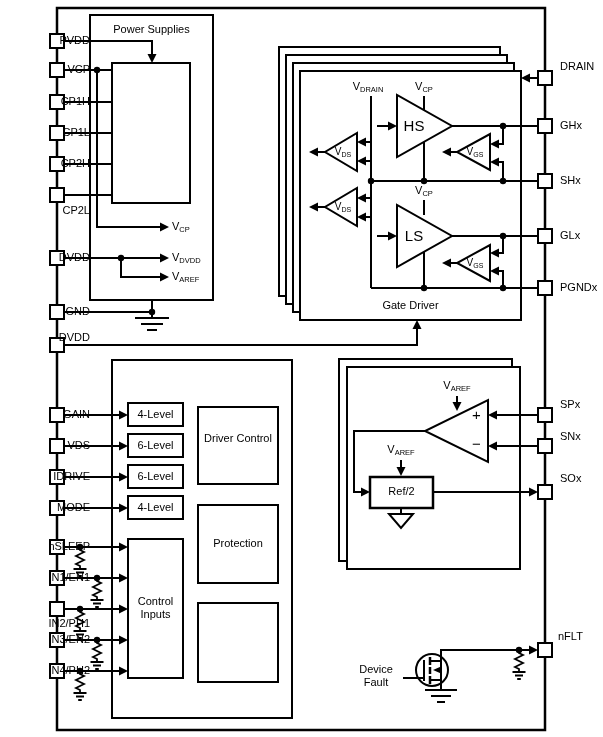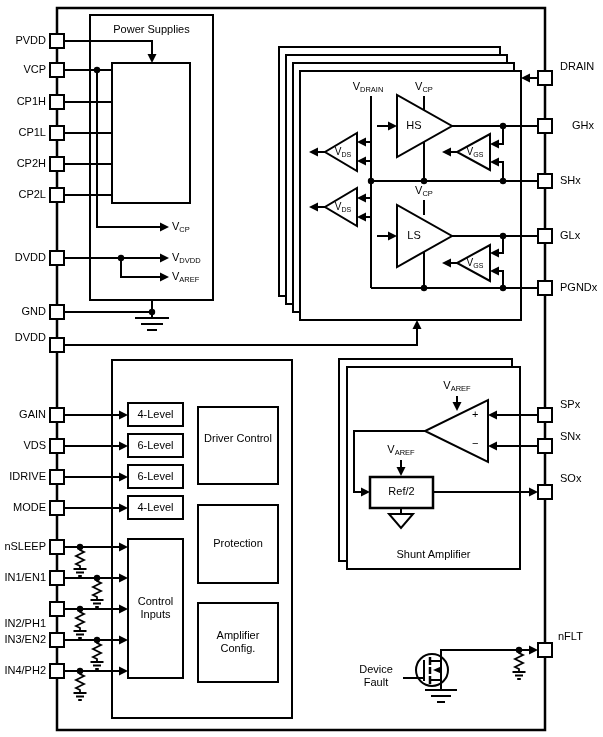--- a/index.html
+++ b/index.html
@@ -1,22 +1,22 @@
 <!DOCTYPE html>
 <html><head>
 <meta charset="utf-8">
 <style>
   html,body{margin:0;padding:0;background:#ffffff;}
   .stage{position:relative;width:603px;height:737px;background:#fff;
          font-family:"Liberation Sans",sans-serif;color:#000;overflow:hidden;}
   .stage svg{position:absolute;left:0;top:0;}
   .t{position:absolute;font-size:11px;line-height:13px;white-space:nowrap;}
   .c{text-align:center;white-space:normal;}
-  .r{text-align:right;}
-  .big{font-size:11px;}
+  .r{text-align:right;margin-left:44px;}
+  .big{font-size:15px;}
   .sm{font-size:10px;line-height:12px;}
   .s{font-size:7.5px;vertical-align:-2px;letter-spacing:0;}
   .sm .s{font-size:7px;}
 </style>
 </head>
 <body>
 
 <div class="stage">
 
 <svg width="603" height="737" viewBox="0 0 603 737">
@@ -194,69 +194,68 @@
     <rect x="538" y="485" width="14" height="14"></rect>
     <rect x="538" y="643" width="14" height="14"></rect>
   </g>
 </svg>
 
 <div class="t r" style="left:0;width:46px;top:34px">PVDD</div>
 <div class="t r" style="left:0;width:46px;top:63px">VCP</div>
 <div class="t r" style="left:0;width:46px;top:95px">CP1H</div>
 <div class="t r" style="left:0;width:46px;top:126px">CP1L</div>
 <div class="t r" style="left:0;width:46px;top:157px">CP2H</div>
-<div class="t r" style="left:0;width:46px;top:188px">CP2L</div>
+<div class="t r" style="left:0;width:46px;top:204px">CP2L</div>
 <div class="t r" style="left:0;width:46px;top:251px">DVDD</div>
 <div class="t r" style="left:0;width:46px;top:305px">GND</div>
 <div class="t r" style="left:0;width:46px;top:331px">DVDD</div>
 <div class="t r" style="left:0;width:46px;top:408px">GAIN</div>
 <div class="t r" style="left:0;width:46px;top:439px">VDS</div>
 <div class="t r" style="left:0;width:46px;top:470px">IDRIVE</div>
 <div class="t r" style="left:0;width:46px;top:501px">MODE</div>
 <div class="t r" style="left:0;width:46px;top:540px">nSLEEP</div>
 <div class="t r" style="left:0;width:46px;top:571px">IN1/EN1</div>
 <div class="t r" style="left:0;width:46px;top:617px">IN2/PH1</div>
 <div class="t r" style="left:0;width:46px;top:633px">IN3/EN2</div>
 <div class="t r" style="left:0;width:46px;top:664px">IN4/PH2</div>
 
 <div class="t" style="left:560px;top:60px">DRAIN</div>
-<div class="t" style="left:572px;top:119px">GHx</div>
+<div class="t" style="left:560px;top:119px">GHx</div>
 <div class="t" style="left:560px;top:174px">SHx</div>
 <div class="t" style="left:560px;top:229px">GLx</div>
 <div class="t" style="left:560px;top:281px">PGNDx</div>
 <div class="t" style="left:560px;top:398px">SPx</div>
 <div class="t" style="left:560px;top:430px">SNx</div>
 <div class="t" style="left:560px;top:472px">SOx</div>
 <div class="t" style="left:558px;top:630px">nFLT</div>
 
 <div class="t c" style="left:90px;width:123px;top:23px">Power Supplies</div>
 <div class="t" style="left:172px;top:220px"><span>V</span><span class="s">CP</span></div>
 <div class="t" style="left:172px;top:251px"><span>V</span><span class="s">DVDD</span></div>
 <div class="t" style="left:172px;top:270px"><span>V</span><span class="s">AREF</span></div>
 
+<div class="t c" style="left:300px;width:221px;top:299px">Gate Driver</div>
 <div class="t c" style="left:338px;width:60px;top:80px"><span>V</span><span class="s">DRAIN</span></div>
 <div class="t c" style="left:404px;width:40px;top:80px"><span>V</span><span class="s">CP</span></div>
 <div class="t c" style="left:404px;width:40px;top:184px"><span>V</span><span class="s">CP</span></div>
 <div class="t c big" style="left:394px;width:40px;top:119px">HS</div>
 <div class="t c big" style="left:394px;width:40px;top:229px">LS</div>
 <div class="t c sm" style="left:323px;width:40px;top:146px"><span>V</span><span class="s">DS</span></div>
 <div class="t c sm" style="left:323px;width:40px;top:201px"><span>V</span><span class="s">DS</span></div>
 <div class="t c sm" style="left:455px;width:40px;top:146px"><span>V</span><span class="s">GS</span></div>
 <div class="t c sm" style="left:455px;width:40px;top:257px"><span>V</span><span class="s">GS</span></div>
 
 <div class="t c" style="left:128px;width:55px;top:408px">4-Level</div>
 <div class="t c" style="left:128px;width:55px;top:439px">6-Level</div>
 <div class="t c" style="left:128px;width:55px;top:470px">6-Level</div>
 <div class="t c" style="left:128px;width:55px;top:501px">4-Level</div>
 <div class="t c" style="left:128px;width:55px;top:595px">Control Inputs</div>
 <div class="t c" style="left:198px;width:80px;top:432px">Driver Control</div>
 <div class="t c" style="left:198px;width:80px;top:537px">Protection</div>
-<div class="t c" style="left:198px;width:80px;top:629px">Amplifier Config.</div>
-
-<div class="t c" style="left:347px;width:173px;top:548px">Shunt Amplifier</div>
+
 <div class="t c" style="left:427px;width:60px;top:379px"><span>V</span><span class="s">AREF</span></div>
 <div class="t c" style="left:371px;width:60px;top:443px"><span>V</span><span class="s">AREF</span></div>
 <div class="t big" style="left:472px;top:408px">+</div>
 <div class="t big" style="left:472px;top:437px">−</div>
 <div class="t c" style="left:370px;width:63px;top:485px">Ref/2</div>
 
 <div class="t c" style="left:348px;width:56px;top:663px">Device Fault</div>
 
 </div>
 

